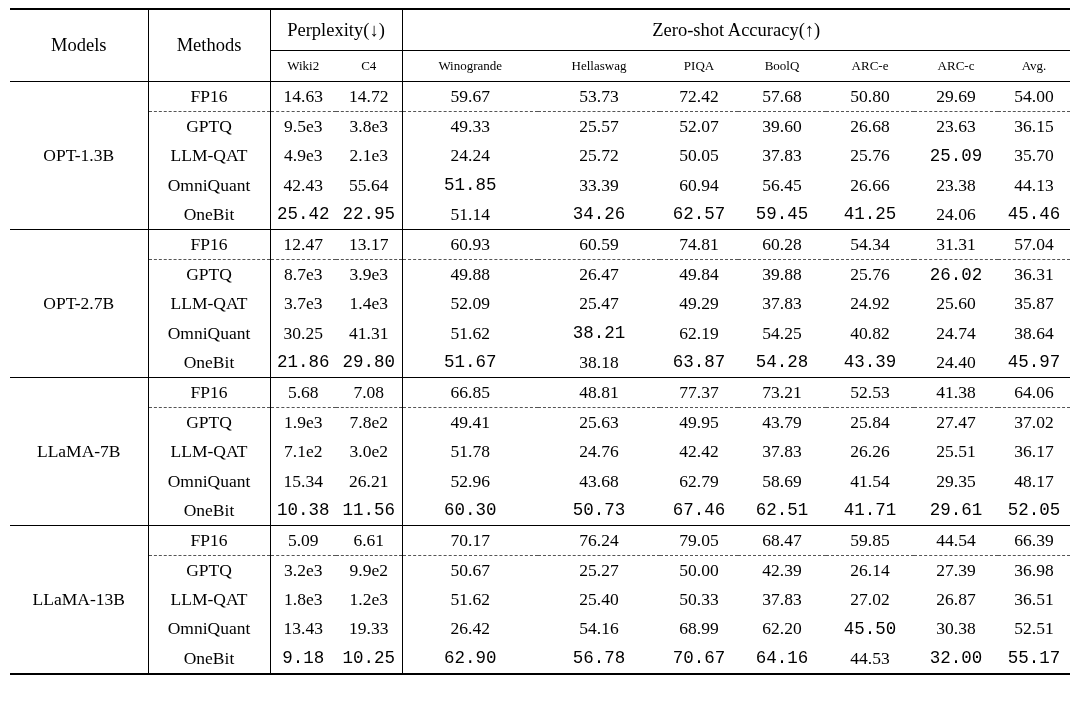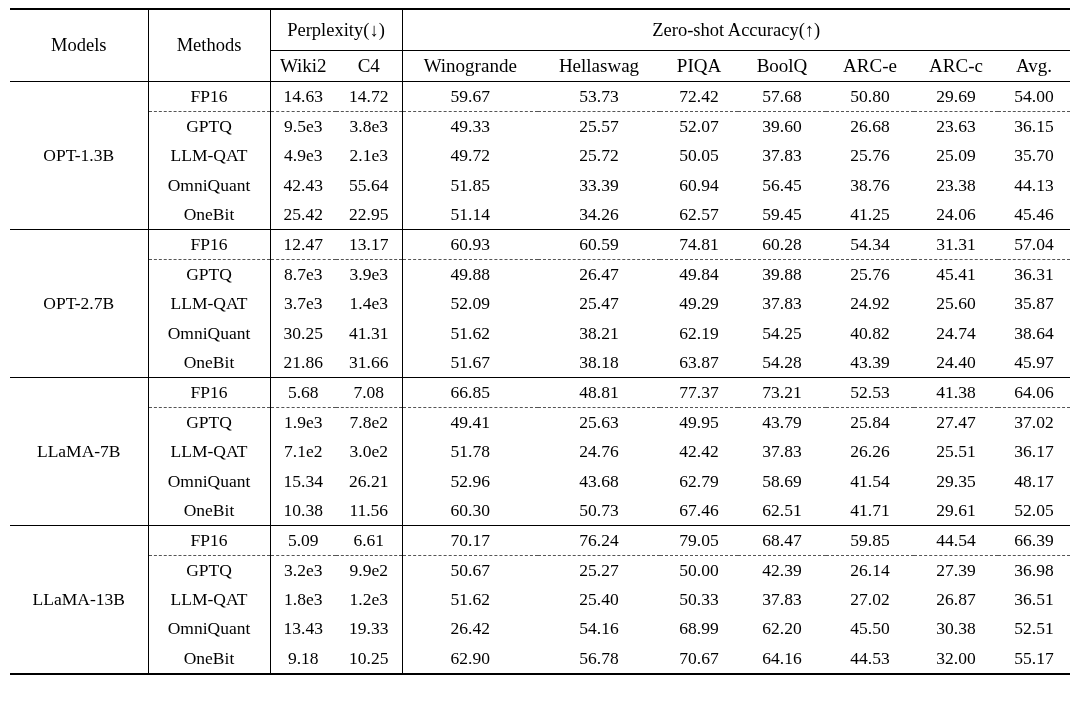--- a/index.html
+++ b/index.html
@@ -52,21 +52,21 @@
   }
   
   .hdr-row1 th {
     height: 40px;
     font-weight: bold;
     font-size: 18.5px;
   }
   .hdr-row2 th {
     height: 30px;
     font-weight: bold;
-    font-size: 19px;
+    font-size: 13px;
     border-bottom: 1.6px solid #000;
   }
   .hdr-models, .hdr-methods {
     border-bottom: 1.6px solid #000;
   }
   .hdr-perp {
     border-bottom: 1.2px solid #000;
   }
   .hdr-zs {
     border-bottom: 1.2px solid #000;
@@ -78,20 +78,21 @@
   tbody tr.data td {
     height: 29.2px;
     font-size: 17.5px;
   }
   td.model {
     font-size: 18px;
     font-family: Liberation Serif, serif;
   }
   td.bold, .bold {
     font-weight: bold;
+    font-family: Liberation Mono, monospace;
   }
   
   tr.group-sep td {
     border-top: 1.5px solid #000;
     height: 0;
     padding: 0;
     font-size: 0;
     line-height: 0;
   }
   
@@ -180,37 +181,37 @@
           <td>52.07</td>
           <td>39.60</td>
           <td>26.68</td>
           <td>23.63</td>
           <td>36.15</td>
         </tr>
         <tr class="data">
           <td class="vsep-r">LLM-QAT</td>
           <td>4.9e3</td>
           <td class="vsep-r">2.1e3</td>
-          <td>49.72</td>
+          <td>24.24</td>
           <td>25.72</td>
           <td>50.05</td>
           <td>37.83</td>
           <td>25.76</td>
           <td class="bold">25.09</td>
           <td>35.70</td>
         </tr>
         <tr class="data">
           <td class="vsep-r">OmniQuant</td>
           <td>42.43</td>
           <td class="vsep-r">55.64</td>
           <td class="bold">51.85</td>
           <td>33.39</td>
           <td>60.94</td>
           <td>56.45</td>
-          <td>38.76</td>
+          <td>26.66</td>
           <td>23.38</td>
           <td>44.13</td>
         </tr>
         <tr class="data">
           <td class="vsep-r">OneBit</td>
           <td class="bold">25.42</td>
           <td class="vsep-r bold">22.95</td>
           <td>51.14</td>
           <td class="bold">34.26</td>
           <td class="bold">62.57</td>
@@ -240,21 +241,21 @@
         </tr>
         <tr class="data">
           <td class="vsep-r">GPTQ</td>
           <td>8.7e3</td>
           <td class="vsep-r">3.9e3</td>
           <td>49.88</td>
           <td>26.47</td>
           <td>49.84</td>
           <td>39.88</td>
           <td>25.76</td>
-          <td class="bold">45.41</td>
+          <td class="bold">26.02</td>
           <td>36.31</td>
         </tr>
         <tr class="data">
           <td class="vsep-r">LLM-QAT</td>
           <td>3.7e3</td>
           <td class="vsep-r">1.4e3</td>
           <td>52.09</td>
           <td>25.47</td>
           <td>49.29</td>
           <td>37.83</td>
@@ -270,21 +271,21 @@
           <td class="bold">38.21</td>
           <td>62.19</td>
           <td>54.25</td>
           <td>40.82</td>
           <td>24.74</td>
           <td>38.64</td>
         </tr>
         <tr class="data">
           <td class="vsep-r">OneBit</td>
           <td class="bold">21.86</td>
-          <td class="vsep-r bold">31.66</td>
+          <td class="vsep-r bold">29.80</td>
           <td class="bold">51.67</td>
           <td>38.18</td>
           <td class="bold">63.87</td>
           <td class="bold">54.28</td>
           <td class="bold">43.39</td>
           <td>24.40</td>
           <td class="bold">45.97</td>
         </tr>
         <tr class="group-sep">
           <td colspan="11"></td>

